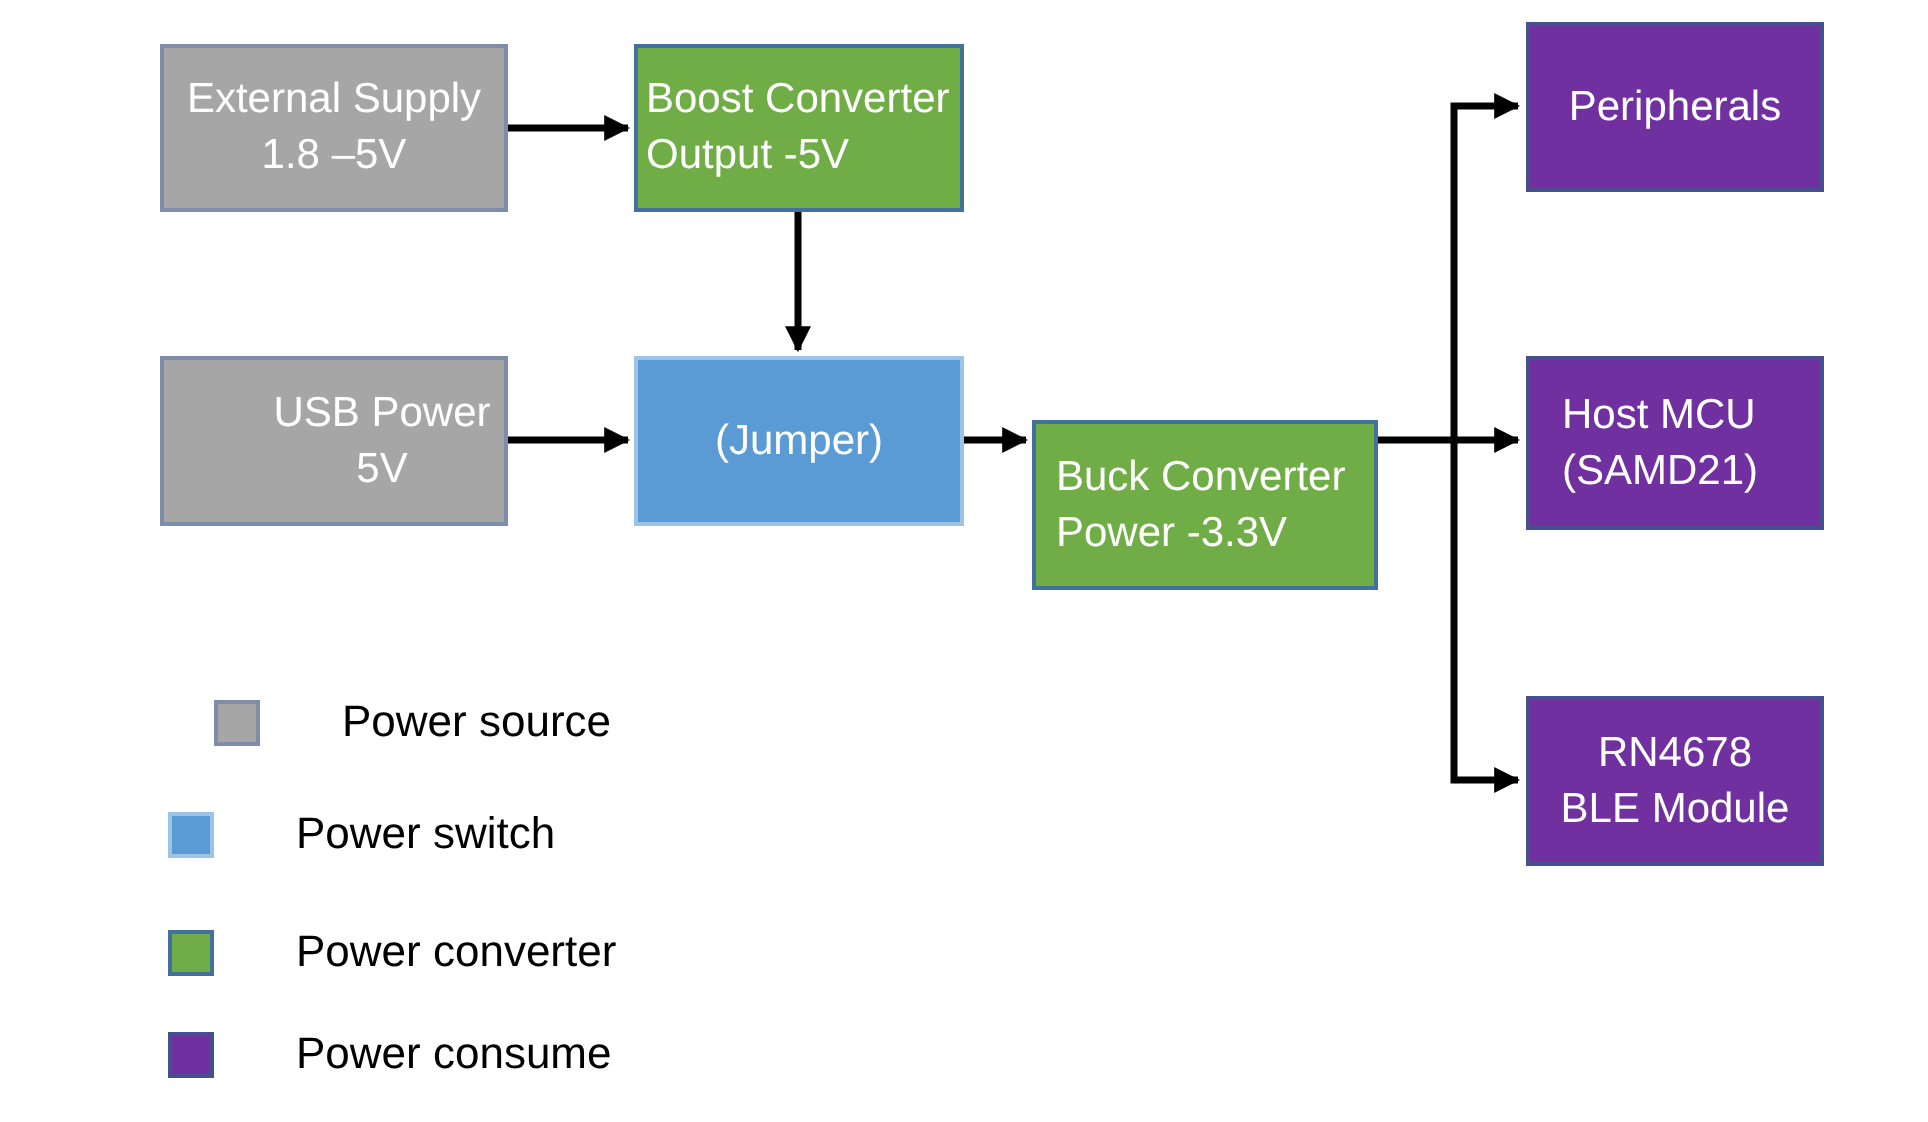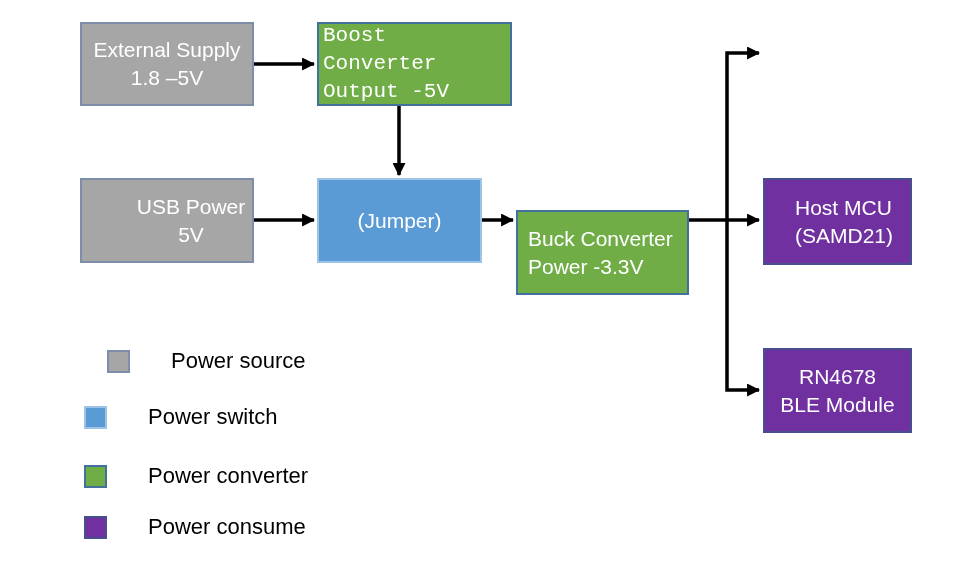--- a/index.html
+++ b/index.html
@@ -86,41 +86,44 @@
     <path class="arrow" d="M689,220 H759" marker-end="url(#ah)"></path>
     <path class="arrow" d="M727,220 V53 H759" marker-end="url(#ah)"></path>
     <path class="arrow" d="M727,220 V390 H759" marker-end="url(#ah)"></path>
   </svg>
 
   <div class="node source align-center" style="left:80px; top:22px; width:174px; height:84px;">
     <div>External Supply</div>
     <div>1.8 –5V</div>
   </div>
 
-  <div class="node converter align-left" style="left:317px; top:22px; width:195px; height:84px; padding-left:4px;font-family:Liberation Mono, monospace;">
+  <div class="node converter align-left" style="left:317px; top:22px; width:165px; height:84px; padding-left:4px;">
     <div>Boost Converter</div>
     <div>Output -5V</div>
   </div>
 
   <div class="node source align-center" style="left:80px; top:178px; width:174px; height:85px;padding-left:48px;">
     <div>USB Power</div>
     <div>5V</div>
   </div>
 
   <div class="node switch align-center" style="left:317px; top:178px; width:165px; height:85px;">
     <div>(Jumper)</div>
   </div>
 
   <div class="node converter align-left" style="left:516px; top:178px; width:173px; height:85px; padding-left:10px;margin-top:32px;">
     <div>Buck Converter</div>
     <div>Power -3.3V</div>
   </div>
 
+  <div class="node consumer align-center" style="left:763px; top:11px; width:149px; height:85px;">
+    <div>Peripherals</div>
+  </div>
 
-  <div class="node consumer align-left" style="left:763px; top:178px; width:149px; height:87px; padding-left:30px;">
+  <div class="node consumer align-left" style="left:763px; top:178px; width:149px; height:87px; padding-left:16px;">
     <div>Host MCU</div>
     <div>(SAMD21)</div>
   </div>
 
   <div class="node consumer align-center" style="left:763px; top:348px; width:149px; height:85px;text-align:right;">
     <div>RN4678</div>
     <div>BLE Module</div>
   </div>
 
   <div class="legend-row" style="top:348px;padding-left:23px;">

